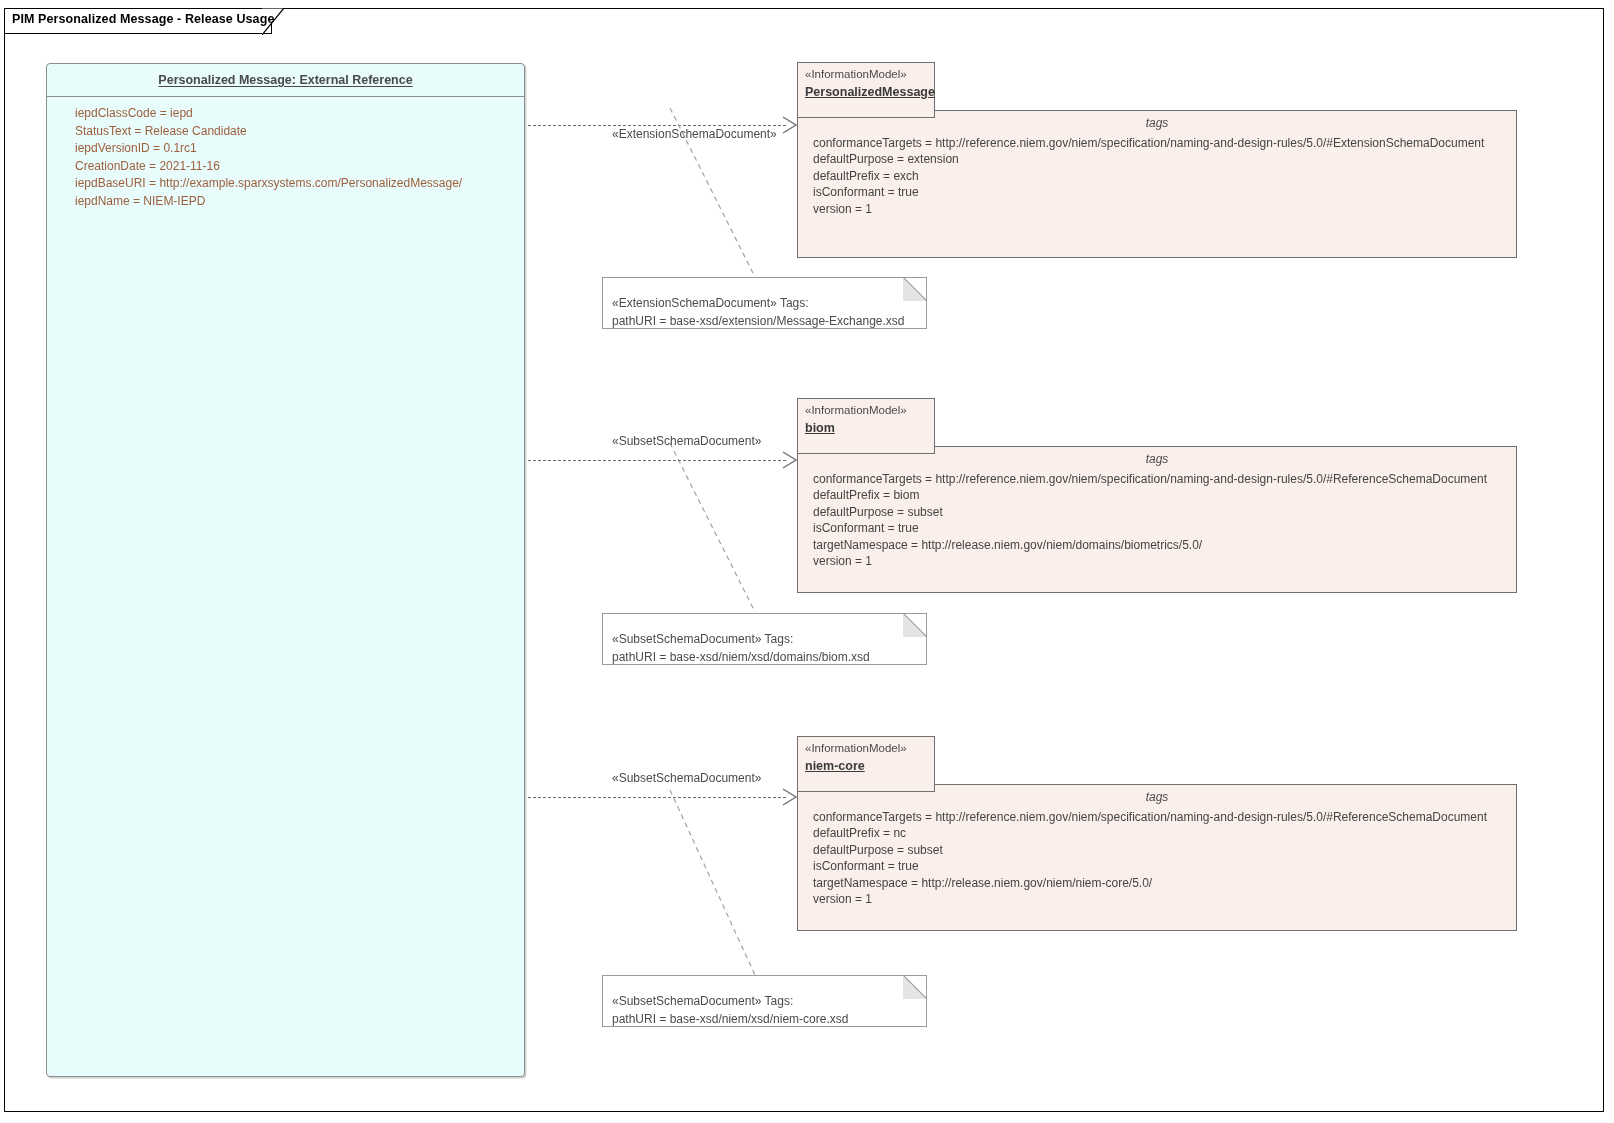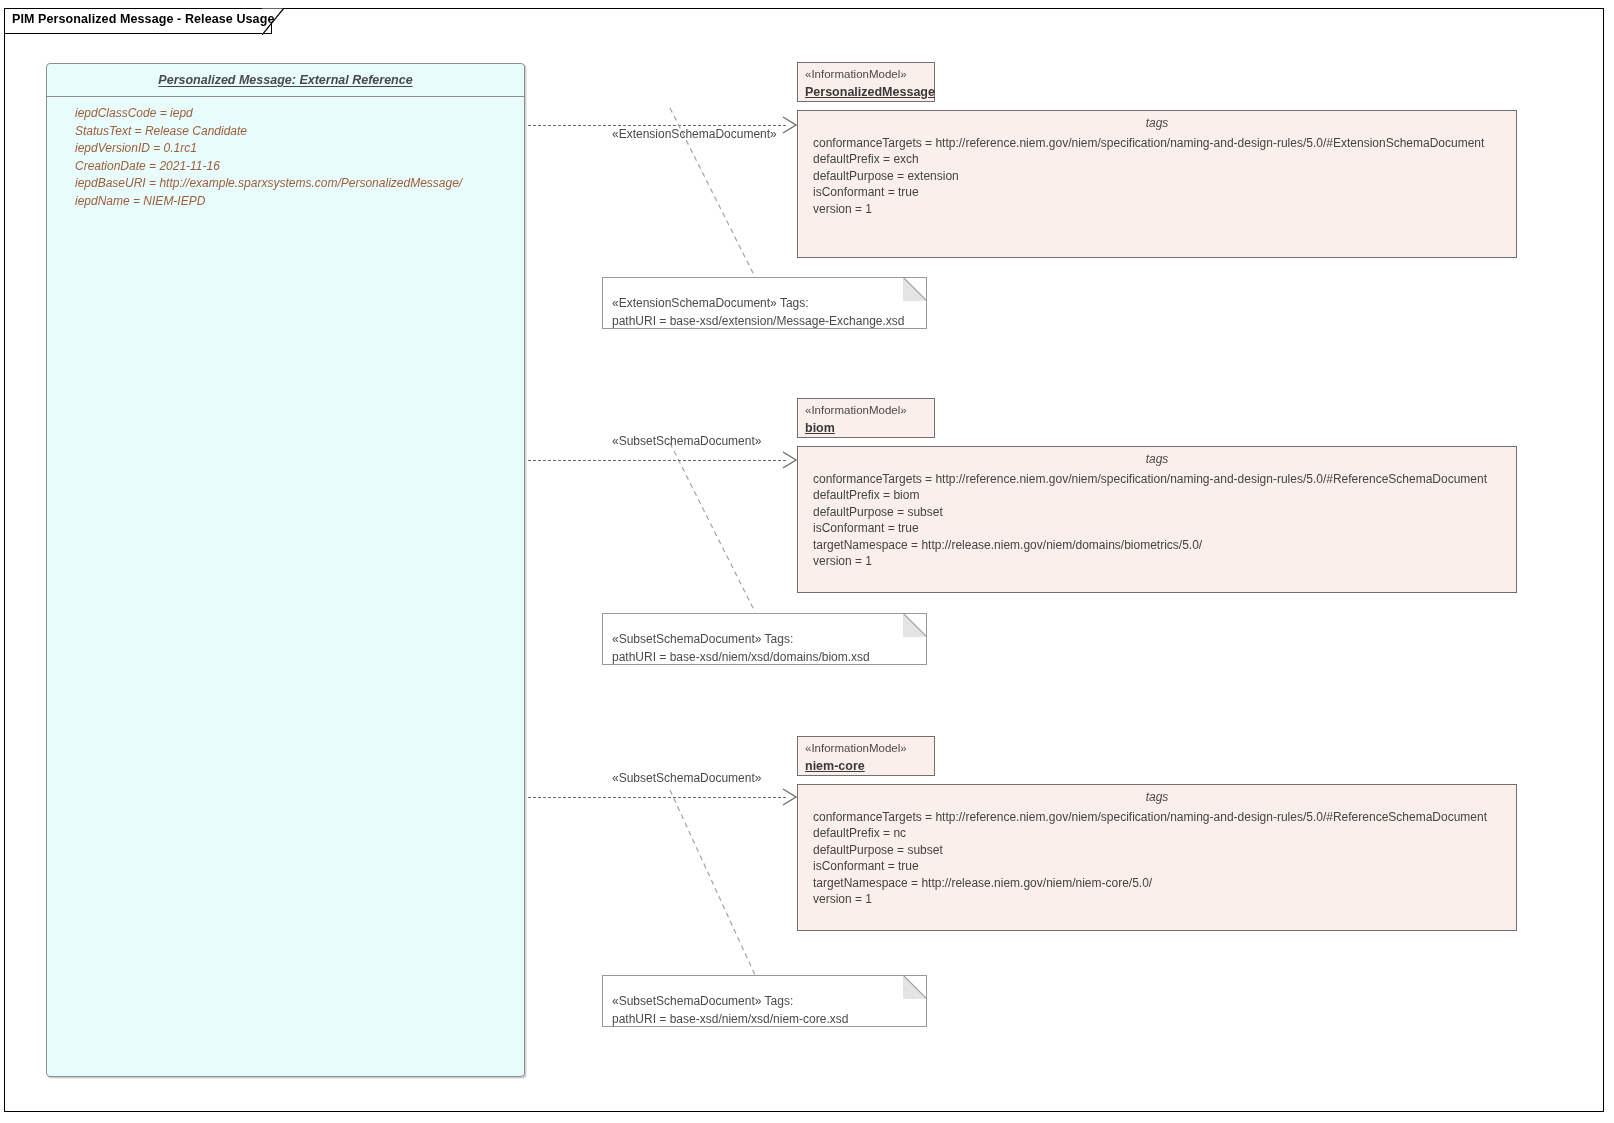--- a/index.html
+++ b/index.html
@@ -62,21 +62,20 @@
   
   #iepd-box{
     position:absolute;
     left:46px; top:63px;
     width:479px; height:1014px;
     box-sizing:border-box;
     background:#e9fcfc;
     border:1px solid #8a8f8f;
     border-radius:4px;
     box-shadow:1.5px 1.5px 0 rgba(120,120,120,0.35);
-    font-style:italic;
   }
   #iepd-header{
     position:absolute;
     left:0; top:0;
     width:100%; height:33px;
     box-sizing:border-box;
     border-bottom:1px solid #8a8f8f;
     display:flex;
     align-items:center;
     justify-content:center;
@@ -97,21 +96,21 @@
     font-size:12px;
     color:#9c5f3c;
     line-height:17.5px;
     white-space:nowrap;
   }
 
   .im-header{
     position:absolute;
     left:797px;
     width:138px;
-    height:40px;
+    height:56px;
     box-sizing:border-box;
     background:#fbefeb;
     border:1px solid #6f6f6f;
     z-index:2;
   }
   .im-stereotype{
     position:absolute;
     left:7px; top:5px;
     font-size:11.5px;
     color:#4a4a4a;
@@ -249,22 +248,22 @@
   </svg>
 
   <div class="im-header" style="top:62px;">
     <span class="im-stereotype">«InformationModel»</span>
     <span class="im-name">PersonalizedMessage</span>
   </div>
   <div class="im-body" style="top:110px; height:148px;">
     <div class="im-tags-label">tags</div>
     <div class="im-tag-list">
       <div class="im-tag">conformanceTargets = http://reference.niem.gov/niem/specification/naming-and-design-rules/5.0/#ExtensionSchemaDocument</div>
+      <div class="im-tag">defaultPurpose = extension</div>
       <div class="im-tag">defaultPrefix = exch</div>
-      <div class="im-tag">defaultPurpose = extension</div>
       <div class="im-tag">isConformant = true</div>
       <div class="im-tag">version = 1</div>
     </div>
   </div>
 
   <div class="note" style="top:277px;">
     <svg class="note-fold" viewBox="0 0 24 24">
       <polygon points="0,0 24,24 0,24" fill="#ffffff"></polygon>
       <polygon points="0,0 24,24 0,24" fill="#e4e4e4"></polygon>
       <line x1="0" y1="0" x2="24" y2="24" stroke="#9a9a9a" stroke-width="1.1"></line>

